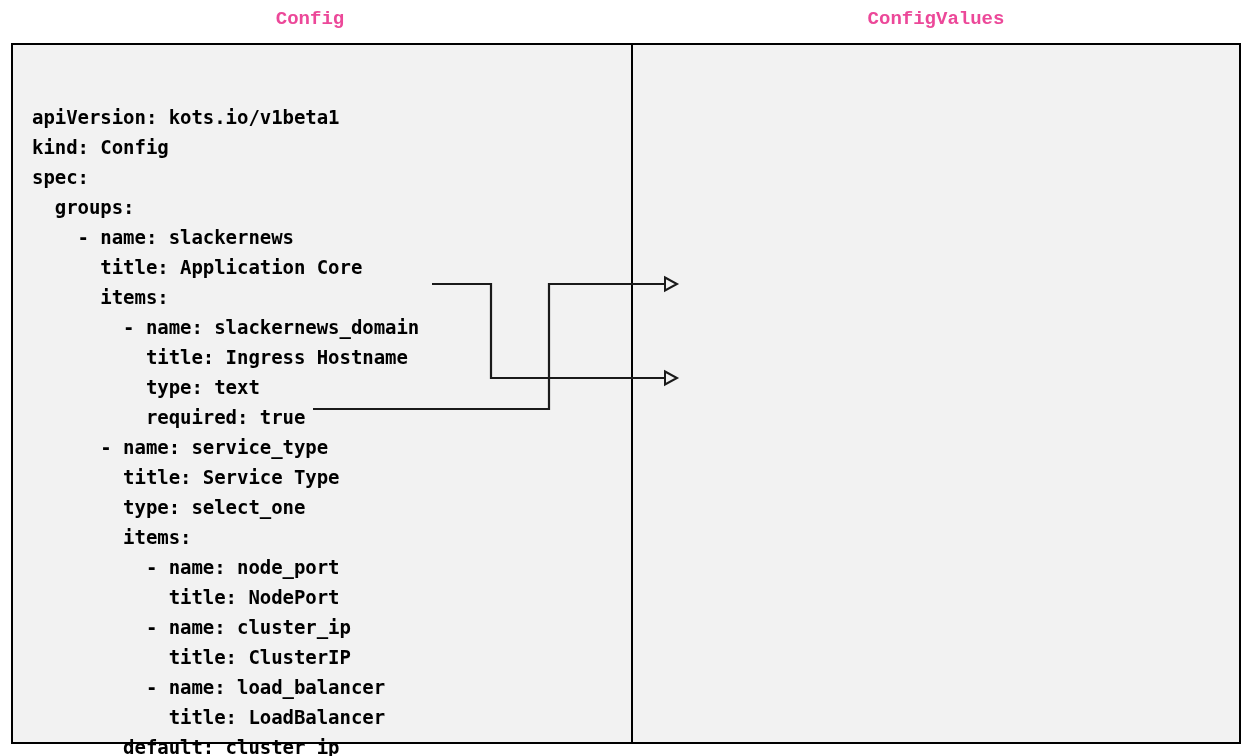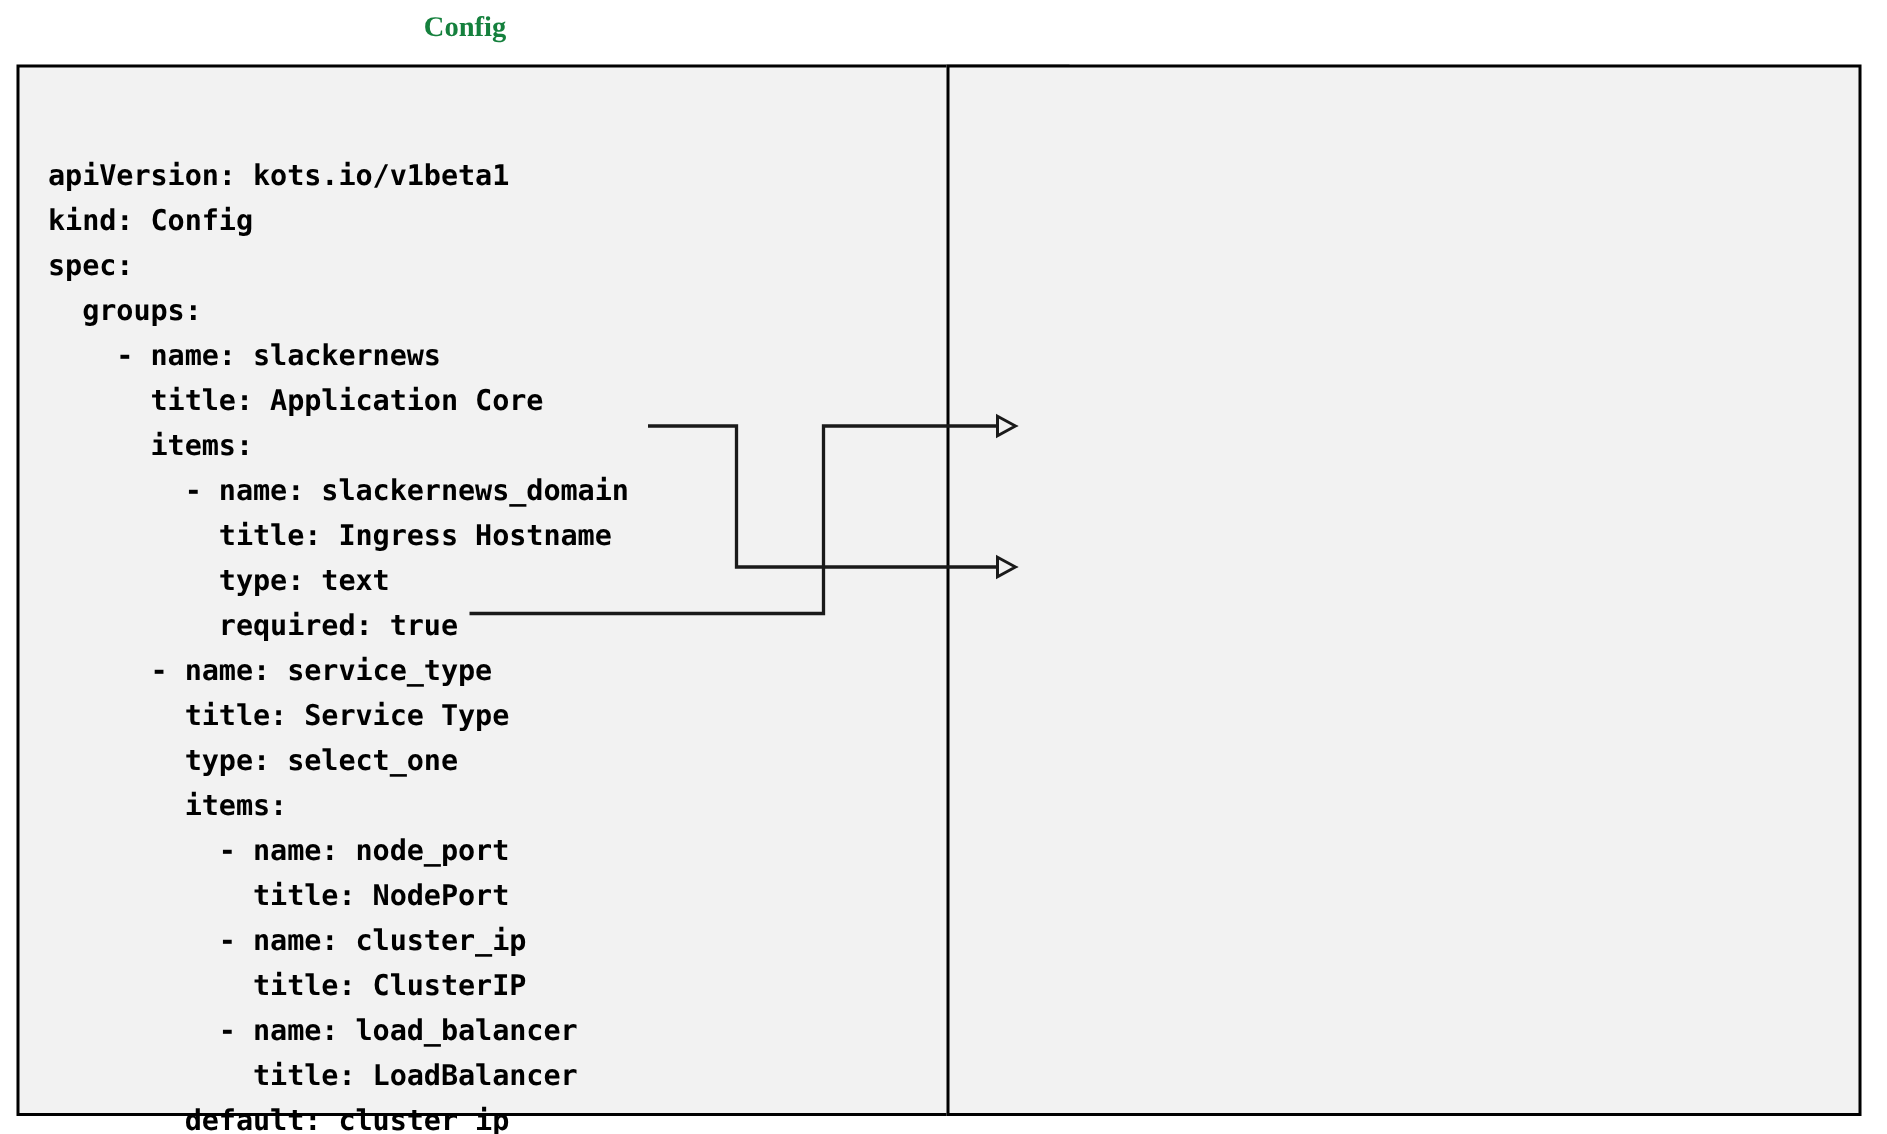--- a/index.html
+++ b/index.html
@@ -20,25 +20,25 @@
     position: absolute;
     left: 0;
     top: 0;
     width: 1258px;
     height: 756px;
   }
 
   
   .panel-title {
     position: absolute;
-    font-family: Liberation Serif, serif;
+    font-family: Liberation Mono, monospace;
     font-weight: bold;
     font-size: 19px;
     line-height: 30px;
-    color: #15803d;
+    color: #ec4899;
     text-align: center;
     white-space: pre;
   }
   #title-config   { left: 11px;  top: 4px;  width: 598px; }
   #title-values   { left: 631px; top: 4px;  width: 610px; }
 
   
   .panel {
     position: absolute;
     top: 43px;
@@ -83,20 +83,21 @@
     pointer-events: none;
   }
 </style>
 </head>
 <body>
 
 <div id="stage">
 
   <div class="panel-title" id="title-config">Config</div>
 
+  <div class="panel-title" id="title-values">ConfigValues</div>
 
   <div class="panel" id="panel-config">
     <pre class="yaml" id="yaml-config"><span class="yaml-line">apiVersion: kots.io/v1beta1</span><span class="yaml-line">kind: Config</span><span class="yaml-line">spec:</span><span class="yaml-line">  groups:</span><span class="yaml-line">    - name: slackernews</span><span class="yaml-line">      title: Application Core</span><span class="yaml-line">      items:</span><span class="yaml-line">        - name: slackernews_domain</span><span class="yaml-line">          title: Ingress Hostname</span><span class="yaml-line">          type: text</span><span class="yaml-line">          required: true</span><span class="yaml-line">      - name: service_type</span><span class="yaml-line">        title: Service Type</span><span class="yaml-line">        type: select_one</span><span class="yaml-line">        items:</span><span class="yaml-line">          - name: node_port</span><span class="yaml-line">            title: NodePort</span><span class="yaml-line">          - name: cluster_ip</span><span class="yaml-line">            title: ClusterIP</span><span class="yaml-line">          - name: load_balancer</span><span class="yaml-line">            title: LoadBalancer</span><span class="yaml-line">        default: cluster_ip</span></pre>
   </div>
 
   <div class="panel" id="panel-values">
     
   </div>
 
   <svg id="connectors" viewBox="0 0 1258 756" width="1258" height="756" xmlns="http://www.w3.org/2000/svg">

